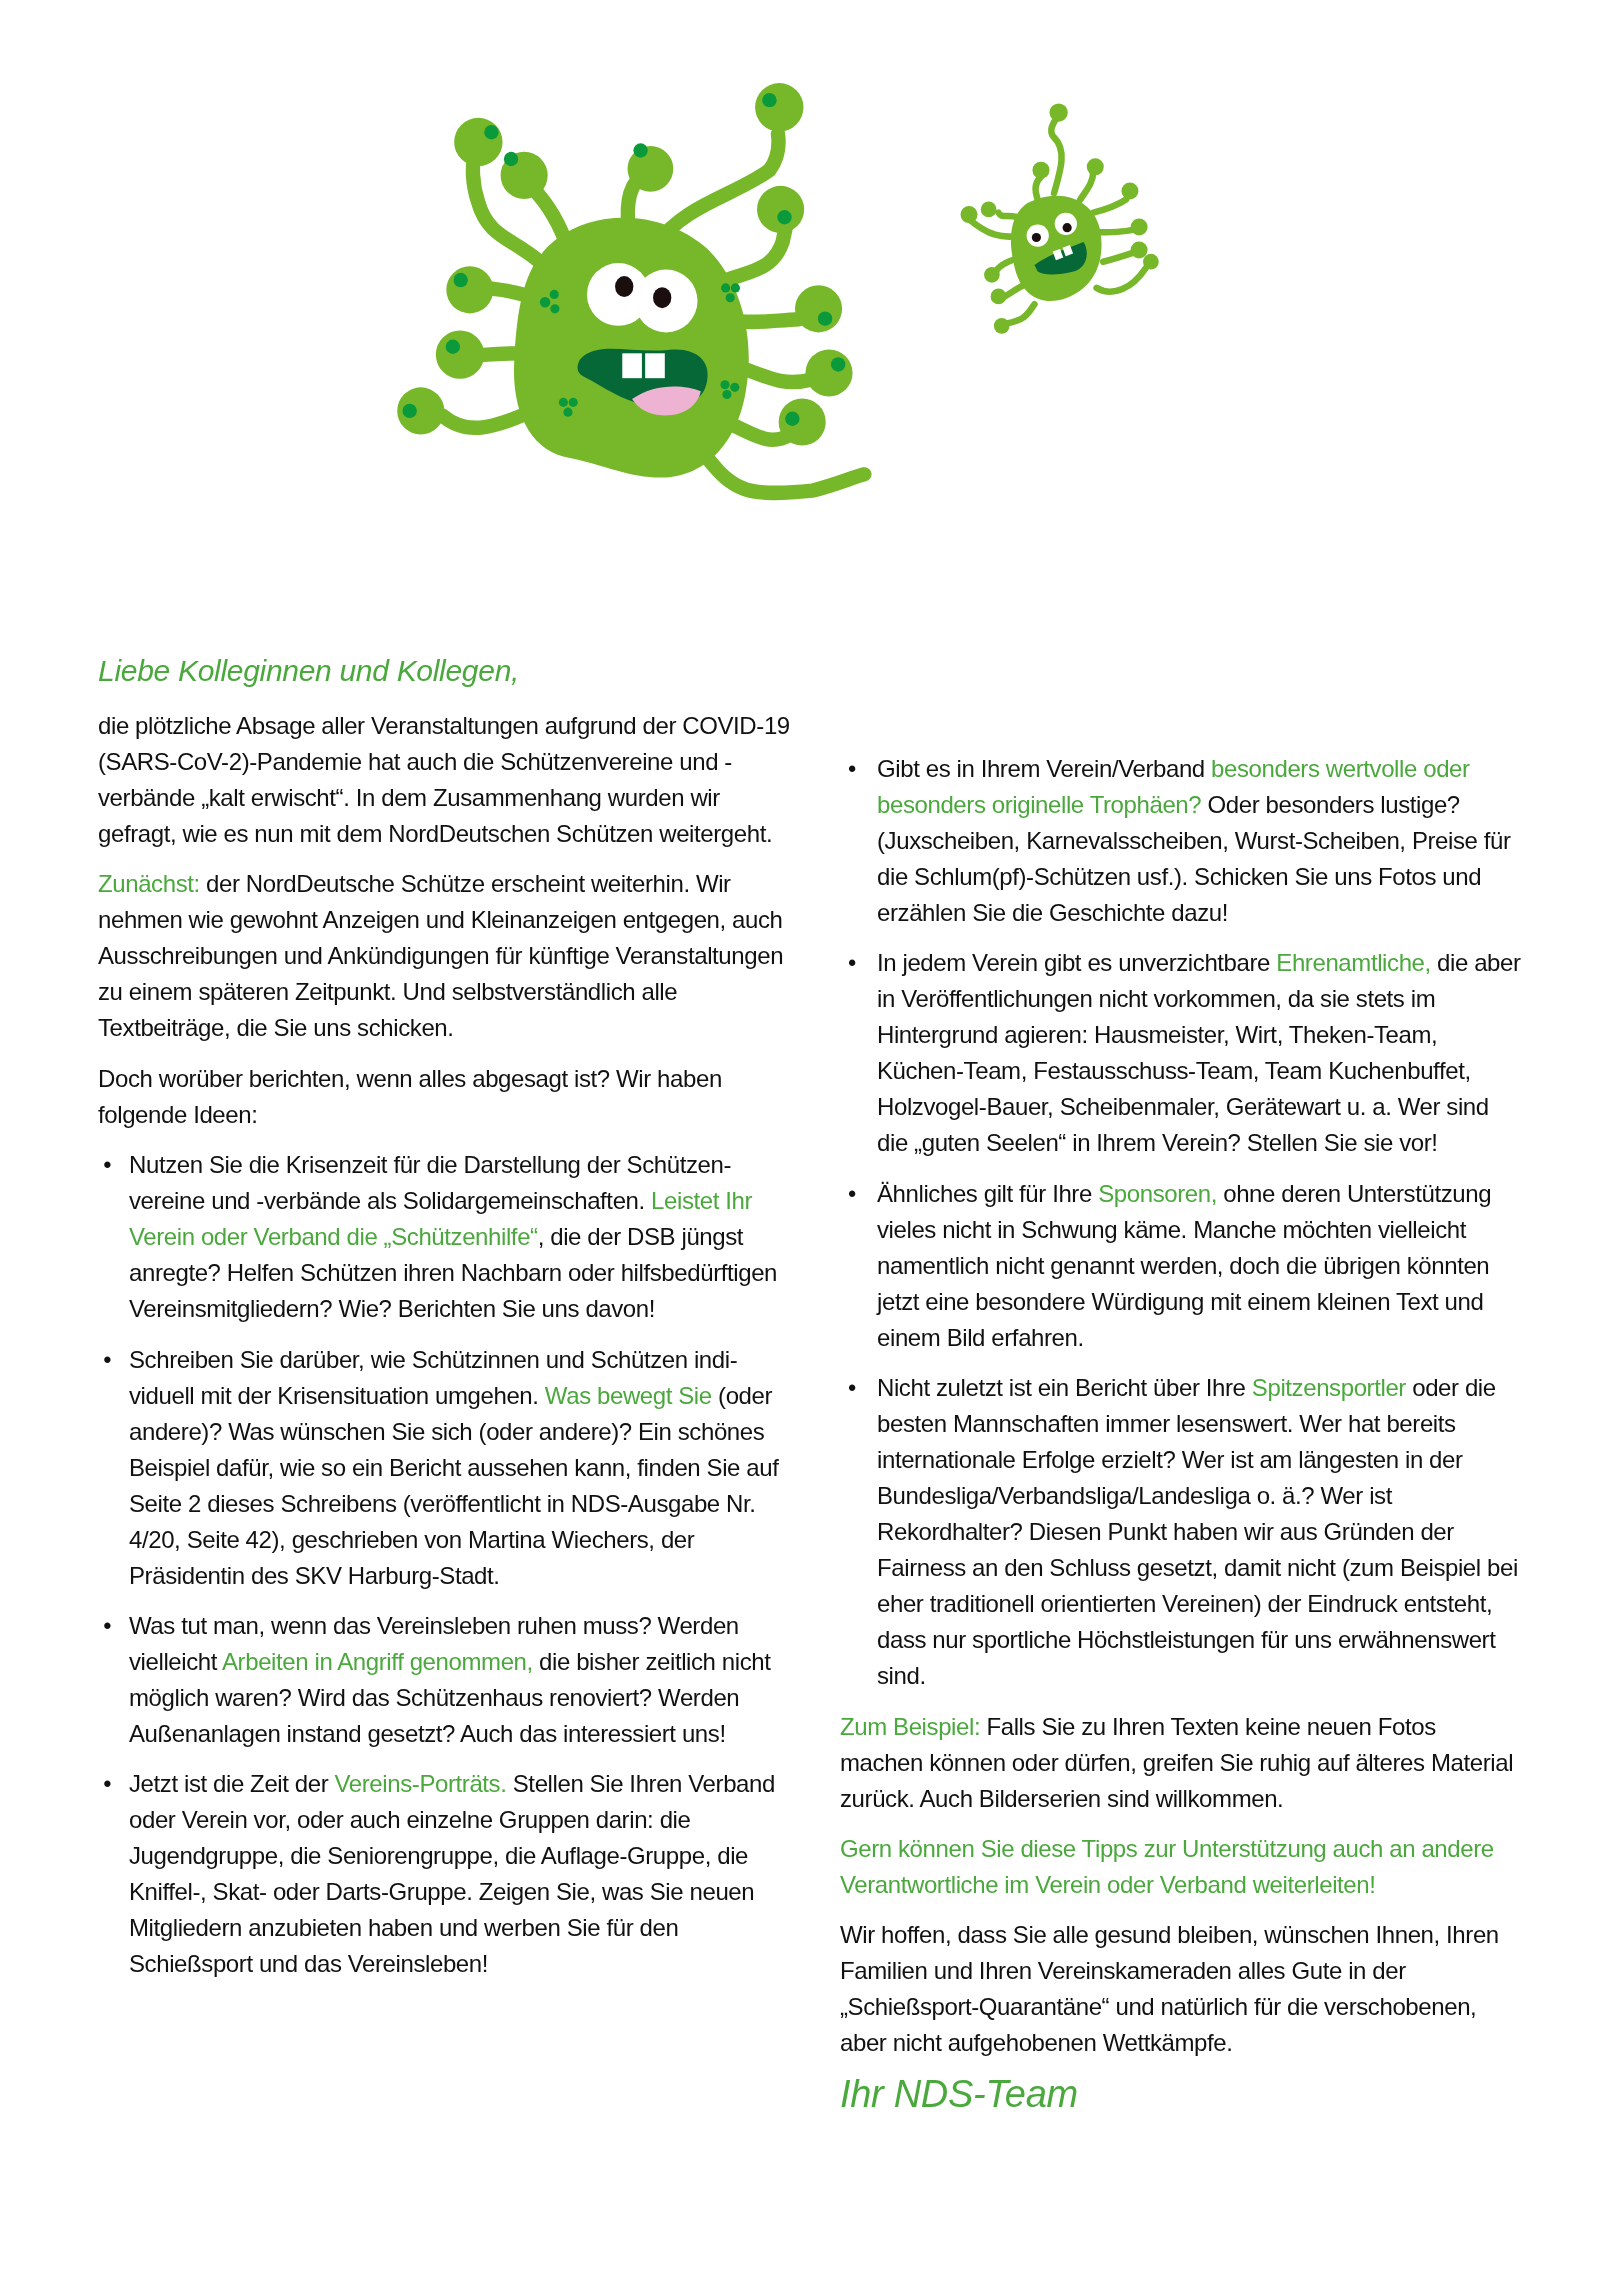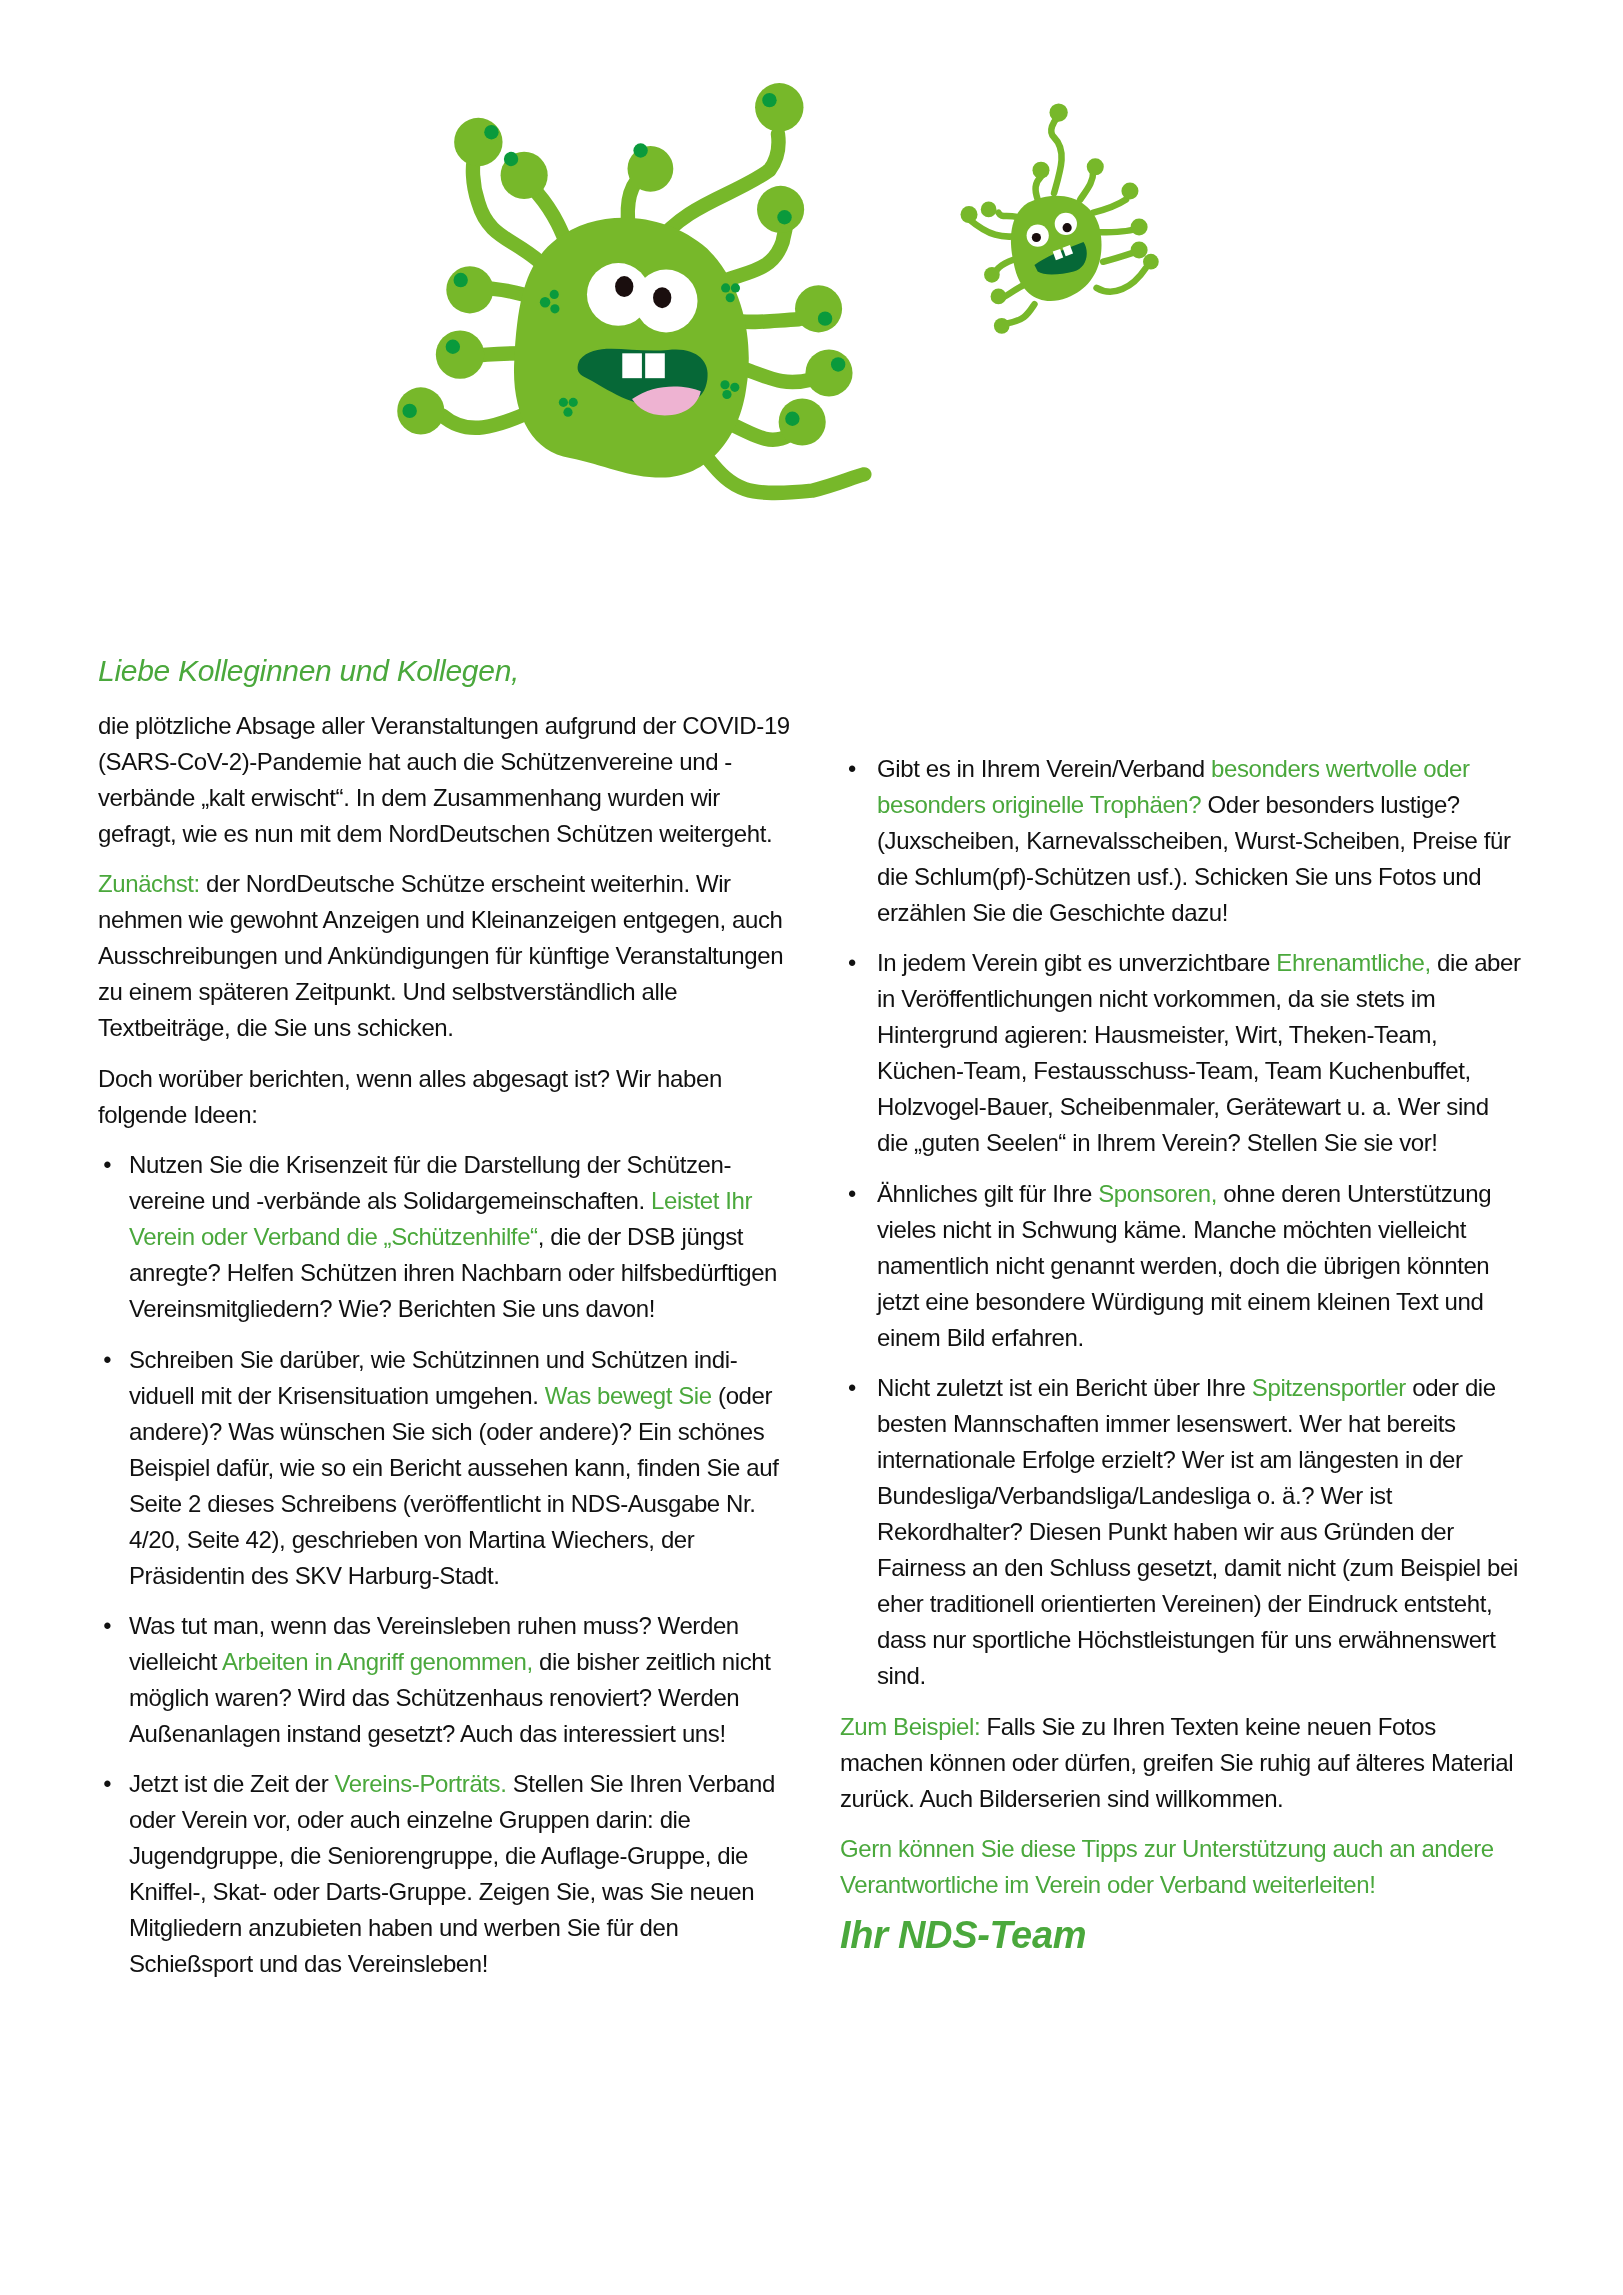--- a/index.html
+++ b/index.html
@@ -14,21 +14,21 @@
     .col.left { left: 98px; width: 694px; }
     .col.right { left: 840px; top: 751px; width: 681px; }
     .col p { margin: 0 0 14.4px 0; }
     .col ul { list-style: none; margin: 0; padding: 0; }
     .col li { position: relative; padding-left: 31px; margin: 0 0 14.4px 0; }
     .col.right li { padding-left: 37px; }
     .bullet { position: absolute; left: 5.2px; top: 0; font-size: 23.6px; }
     .col.right .bullet { left: 7.9px; }
     .hl { color: #4aa83c; }
     .green-para { color: #4aa83c; }
-    .signature { margin: 44px 0 0 0; font-size: 38px; font-style: italic; color: #4aa83c; letter-spacing: -0.3px; font-weight: bold; }
+    .signature { margin: 44px 0 0 0; font-size: 38px; font-style: italic; color: #4aa83c; letter-spacing: -0.3px; }
   </style>
 </head>
 <body>
 
 <svg class="illustration" viewBox="0 0 1320 830" xmlns="http://www.w3.org/2000/svg">
   <g fill="none" stroke="#77b82a" stroke-width="22" stroke-linecap="round">
 
     <path d="M285 340 C230 250 170 270 150 200 C140 170 140 140 145 130"></path>
     <path d="M300 300 C280 250 270 220 240 185"></path>
     <path d="M145 330 C180 330 210 335 250 350"></path>
@@ -148,15 +148,16 @@
 
 <div class="col right">
   <ul>
     <li><span class="bullet">•</span><span>Gibt es in Ihrem Verein/Verband </span><span class="hl">besonders wertvolle oder besonders originelle Trophäen?</span><span> Oder besonders lustige? (Juxscheiben, Karnevalsscheiben, Wurst-Scheiben, Preise für die Schlum(pf)-Schützen usf.). Schicken Sie uns Fotos und erzählen Sie die Geschichte dazu!</span></li>
     <li><span class="bullet">•</span><span>In jedem Verein gibt es unverzichtbare </span><span class="hl">Ehrenamtliche,</span><span> die aber in Veröffentlichungen nicht vorkommen, da sie stets im Hintergrund agieren: Hausmeister, Wirt, Theken-Team, Küchen-Team, Festausschuss-Team, Team Kuchenbuffet, Holzvogel-Bauer, Scheibenmaler, Gerätewart u. a. Wer sind die „guten Seelen“ in Ihrem Verein? Stellen Sie sie vor!</span></li>
     <li><span class="bullet">•</span><span>Ähnliches gilt für Ihre </span><span class="hl">Sponsoren,</span><span> ohne deren Unterstüt­zung vieles nicht in Schwung käme. Manche möchten viel­leicht namentlich nicht genannt werden, doch die übrigen könnten jetzt eine besondere Würdigung mit einem kleinen Text und einem Bild erfahren.</span></li>
     <li><span class="bullet">•</span><span>Nicht zuletzt ist ein Bericht über Ihre </span><span class="hl">Spitzensportler</span><span> oder die besten Mannschaften immer lesenswert. Wer hat bereits internationale Erfolge erzielt? Wer ist am längesten in der Bundesliga/Verbandsliga/Landesliga o. ä.? Wer ist Rekordhalter? Diesen Punkt haben wir aus Gründen der Fairness an den Schluss gesetzt, damit nicht (zum Beispiel bei eher traditionell orientierten Vereinen) der Eindruck entsteht, dass nur sportliche Höchstleistungen für uns erwähnenswert sind.</span></li>
   </ul>
   <p><span class="hl">Zum Beispiel:</span><span> Falls Sie zu Ihren Texten keine neuen Fotos machen können oder dürfen, greifen Sie ruhig auf älteres Material zurück. Auch Bilderserien sind willkommen.</span></p>
   <p class="green-para">Gern können Sie diese Tipps zur Unterstützung auch an andere Verantwortliche im Verein oder Verband weiter­leiten!</p>
+  <p>Wir hoffen, dass Sie alle gesund bleiben, wünschen Ihnen, Ihren Familien und Ihren Vereinskameraden alles Gute in der „Schießsport-Quarantäne“ und natürlich für die verscho­benen, aber nicht aufgehobenen Wettkämpfe.</p>
   <p class="signature">Ihr NDS-Team</p>
 </div>
 
 
 </body></html>

